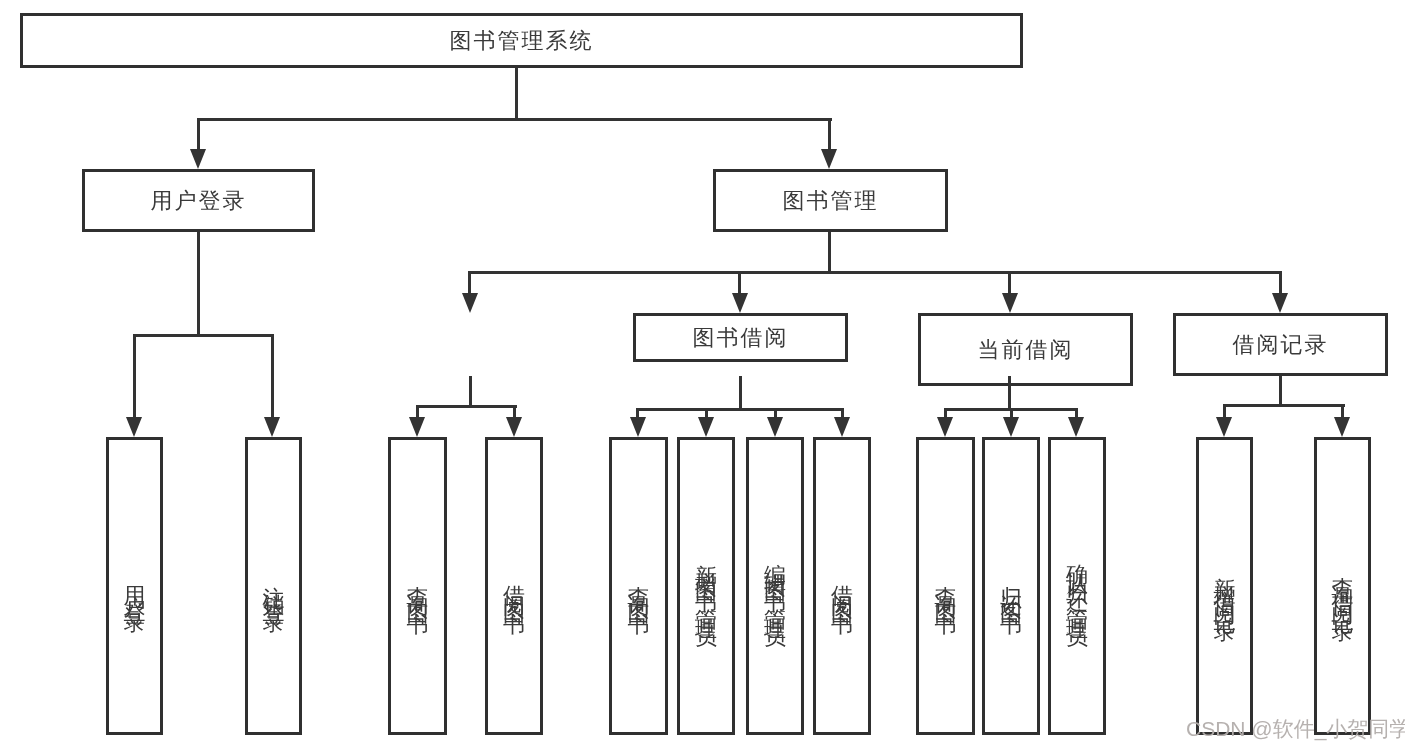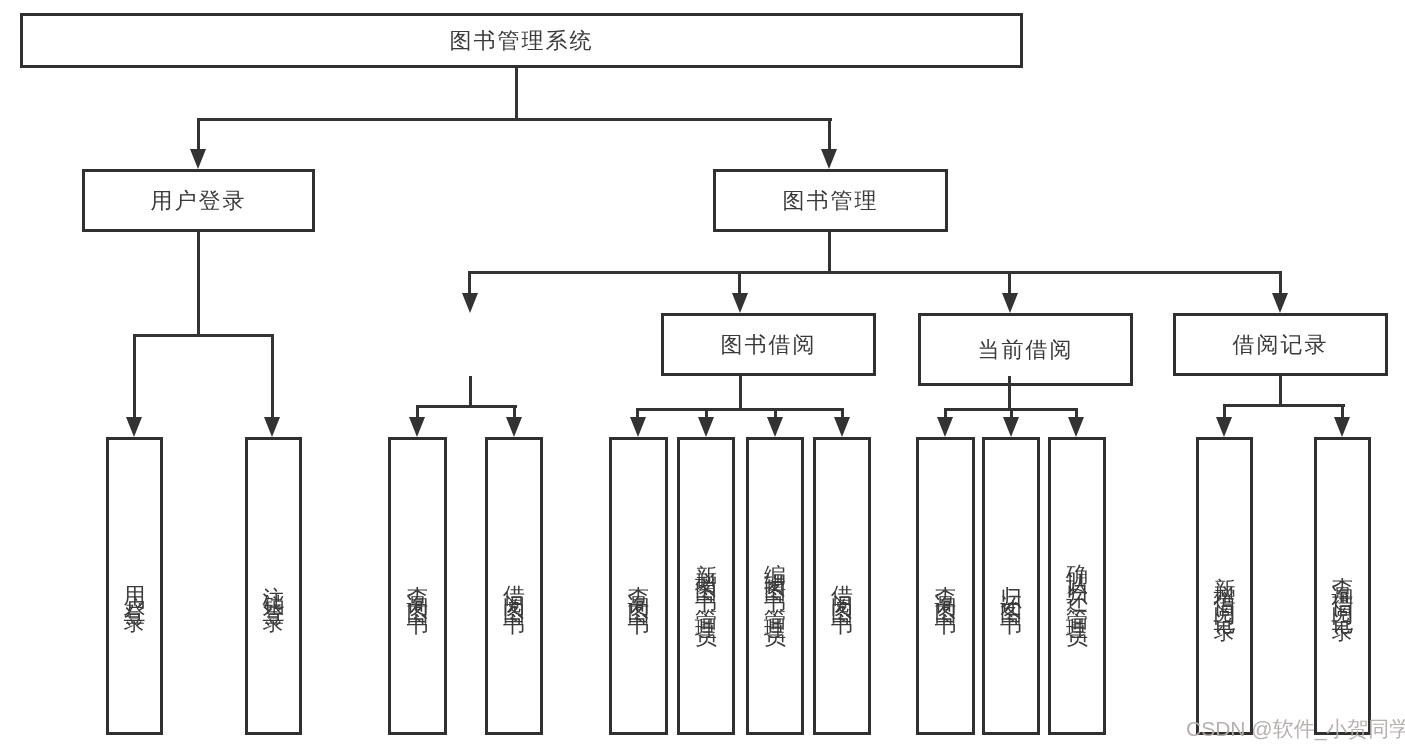--- a/index.html
+++ b/index.html
@@ -66,21 +66,21 @@
   <div class="line" style="left:468px;top:271px;width:814px;height:3px;"></div>
   <div class="line" style="left:468px;top:271px;width:3px;height:24px;"></div>
   <div class="arrowhead" style="left:462px;top:293px;"></div>
   <div class="line" style="left:738px;top:271px;width:3px;height:24px;"></div>
   <div class="arrowhead" style="left:732px;top:293px;"></div>
   <div class="line" style="left:1008px;top:271px;width:3px;height:24px;"></div>
   <div class="arrowhead" style="left:1002px;top:293px;"></div>
   <div class="line" style="left:1279px;top:271px;width:3px;height:24px;"></div>
   <div class="arrowhead" style="left:1272px;top:293px;"></div>
 
-  <div class="box" style="left:633px;top:313px;width:215px;height:63px;margin-left:28px;">
+  <div class="box" style="left:633px;top:313px;width:215px;height:49px;">
     <span>图书借阅</span>
   </div>
   <div class="box" style="left:918px;top:313px;width:215px;height:73px;font-family:Liberation Mono, monospace;">
     <span>当前借阅</span>
   </div>
   <div class="box" style="left:1173px;top:313px;width:215px;height:63px;">
     <span>借阅记录</span>
   </div>
 
   <div class="line" style="left:469px;top:376px;width:3px;height:32px;"></div>

